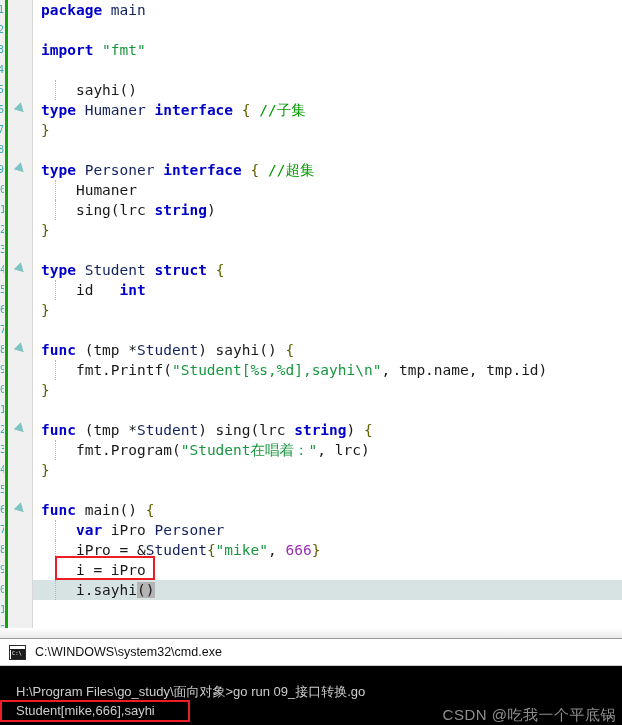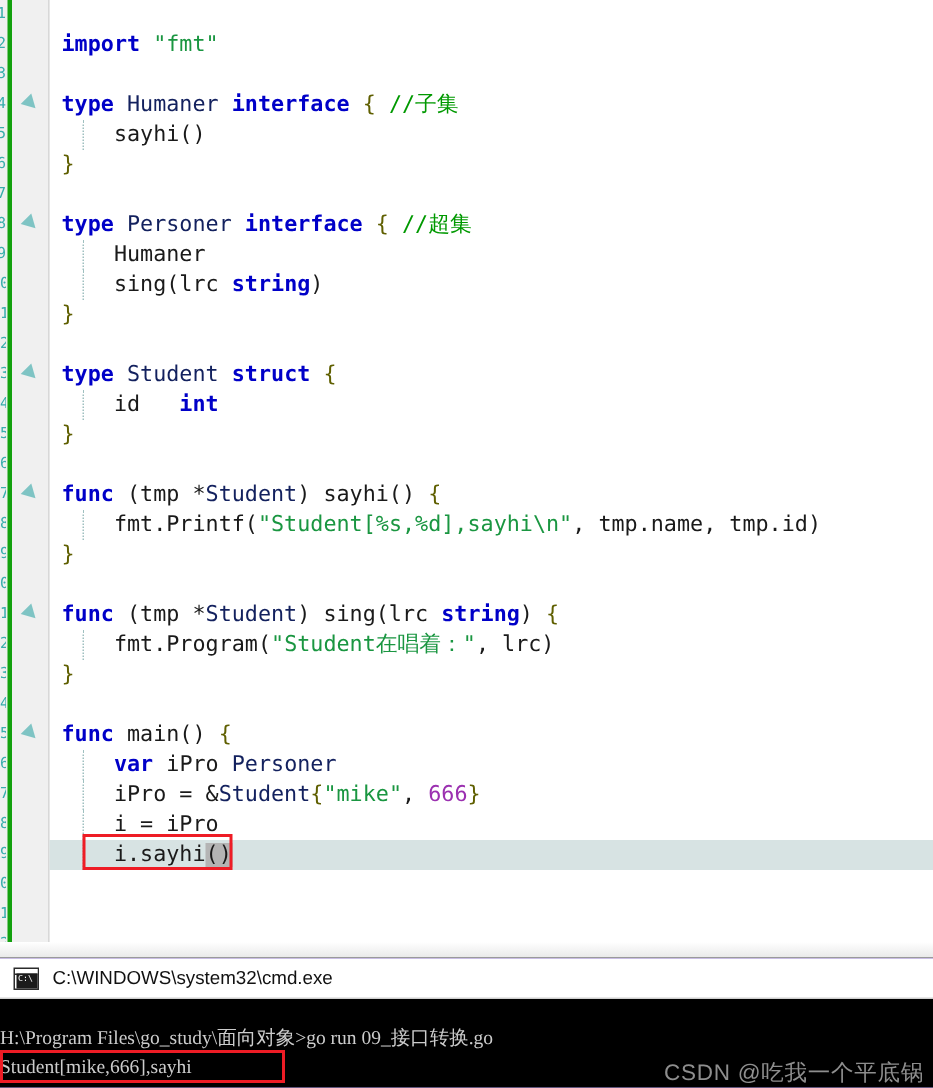--- a/index.html
+++ b/index.html
@@ -76,21 +76,21 @@
 
   
   .editor-bottom{
     position:absolute;left:0;bottom:0;width:622px;height:10px;
     background:linear-gradient(#ffffff,#eaeaea);
   }
 
   
   .terminal{
     position:absolute;left:0;top:638px;width:622px;height:87px;
-    background:#8b5cf6;
+    background:#ef4444;
     border-top:1px solid #9a9a9a;
   }
   .term-title{
     position:absolute;left:0;top:0;width:622px;height:26px;
     background:#ffffff;
     display:flex;align-items:center;
     border-bottom:1px solid #cfcfcf;
   }
   .cmd-icon{
     position:relative;width:17px;height:15px;margin-left:9px;
@@ -110,22 +110,22 @@
   .term-title-text{
     margin-left:9px;color:#111111;font-size:12.5px;
     font-family:"Liberation Sans","DejaVu Sans",sans-serif;
   }
   .term-body{
     position:absolute;left:0;top:27px;width:622px;height:60px;
     background:#000000;overflow:hidden;
   }
   .term-line{
     color:#cccccc;font-size:13px;line-height:19px;white-space:pre;
-    font-family:Liberation Serif, serif;
-    padding-left:0px;
+    font-family:Liberation Sans, sans-serif;
+    padding-left:16px;
   }
   .term-spacer{height:16px;}
   .term-redbox{
     position:absolute;border:2px solid #ee1c25;box-sizing:border-box;
     pointer-events:none;
   }
   .watermark{
     position:absolute;right:6px;bottom:1px;
     color:#8e8e8e;font-size:15px;
     font-family:"Liberation Sans","DejaVu Sans",sans-serif;
@@ -171,25 +171,26 @@
           <div>28</div>
           <div>29</div>
           <div>30</div>
           <div>31</div>
           <div>32</div>
         </div>
       <div class="gutter-edge"></div>
     </div>
 
     <div class="code" id="code-lines">
+        <div class="ln"><span class="kw">package </span><span class="id">main</span></div>
         <div class="ln">&nbsp;</div>
         <div class="ln"><span class="kw">import </span><span class="str">"fmt"</span></div>
         <div class="ln">&nbsp;</div>
+        <div class="ln"><span class="indentguide"></span><span class="pl">    sayhi()</span></div>
         <div class="ln"><span class="fold"></span><span class="kw">type </span><span class="id">Humaner </span><span class="kw">interface</span><span class="pl"> </span><span class="brace">{</span><span class="pl"> </span><span class="cmt">//子集</span></div>
-        <div class="ln"><span class="indentguide"></span><span class="pl">    sayhi()</span></div>
         <div class="ln"><span class="brace">}</span></div>
         <div class="ln">&nbsp;</div>
         <div class="ln"><span class="fold"></span><span class="kw">type </span><span class="id">Personer </span><span class="kw">interface</span><span class="pl"> </span><span class="brace">{</span><span class="pl"> </span><span class="cmt">//超集</span></div>
         <div class="ln"><span class="indentguide"></span><span class="pl">    Humaner</span></div>
         <div class="ln"><span class="indentguide"></span><span class="pl">    sing(lrc </span><span class="kw">string</span><span class="pl">)</span></div>
         <div class="ln"><span class="brace">}</span></div>
         <div class="ln">&nbsp;</div>
         <div class="ln"><span class="fold"></span><span class="kw">type </span><span class="id">Student </span><span class="kw">struct</span><span class="pl"> </span><span class="brace">{</span></div>
         <div class="ln"><span class="indentguide"></span><span class="pl">    id   </span><span class="kw">int</span></div>
         <div class="ln"><span class="brace">}</span></div>

